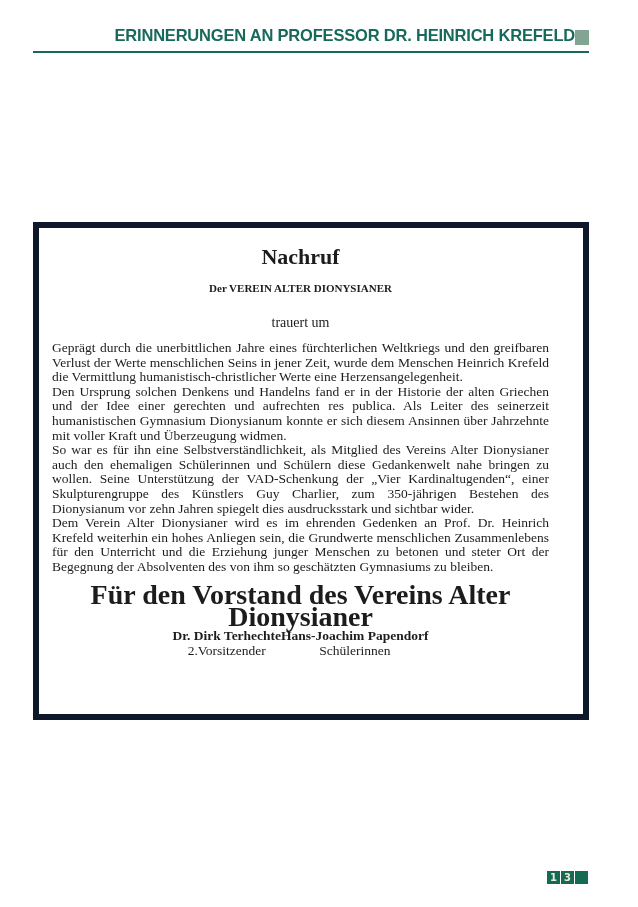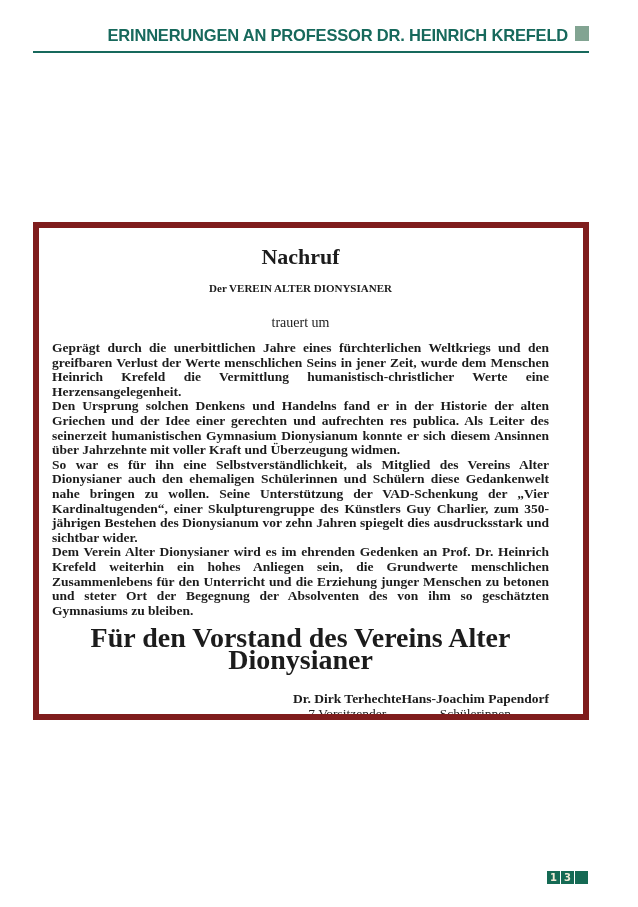--- a/index.html
+++ b/index.html
@@ -13,23 +13,22 @@
     overflow: hidden;
     font-family: "Liberation Serif", serif;
     color: #1c1c1c;
   }
 
   
   .header-row {
     position: absolute;
     top: 26px; left: 33px; right: 49px;
     display: flex;
-    align-items: flex-start;
+    align-items: flex-end;
     justify-content: flex-end;
-    gap: 7px;
   }
   .header-title {
     font-family: "Liberation Sans", sans-serif;
     font-weight: bold;
     font-size: 16.5px;
     letter-spacing: -0.2px;
     color: #17695c;
     white-space: nowrap;
   }
   .header-square {
@@ -42,21 +41,21 @@
     top: 51px; left: 33px; right: 49px;
     height: 2px;
     background: #17695c;
   }
 
   
   .obit-box {
     position: absolute;
     top: 222px; left: 33px;
     width: 556px; height: 498px;
-    border: 6px solid #7f1d1d;
+    border: 6px solid #0f172a;
     background: #ffffff;
     padding: 8px 34px 0 13px;
     text-align: center;
     overflow: hidden;
   }
   .obit-heading {
     font-size: 22px;
     font-weight: bold;
     line-height: 25px;
     margin: 8px 0 0 0;
@@ -80,33 +79,32 @@
   }
   .obit-body {
     margin-top: 11px;
     text-align: justify;
     font-size: 13.5px;
     line-height: 14.6px;
   }
   .obit-body p {
     margin: 0;
     hyphens: auto;
-    font-weight: bold;
     -webkit-hyphens: auto;
   }
   .obit-closing {
     font-size: 28px;
     font-weight: bold;
     line-height: 22px;
     margin-top: 9px;
   }
   .signatures {
-    margin-top: 20px;
+    margin-top: 0;
     display: flex;
-    justify-content: flex-end;
+    justify-content: center;
   }
   .sig-block { text-align: center; }
   .sig-name {
     font-size: 13.5px;
     font-weight: bold;
     line-height: 15px;
   }
   .sig-role {
     font-size: 13.5px;
     line-height: 15px;
@@ -152,21 +150,21 @@
       <p>Den Ursprung solchen Denkens und Handelns fand er in der Historie der alten Griechen und der Idee einer gerechten und aufrechten res publica. Als Leiter des seinerzeit humanistischen Gymnasium Dionysianum konnte er sich diesem Ansinnen über Jahrzehnte mit voller Kraft und Überzeugung widmen.</p>
       <p>So war es für ihn eine Selbstverständlichkeit, als Mitglied des Vereins Alter Dionysianer auch den ehemaligen Schülerinnen und Schülern diese Gedankenwelt nahe bringen zu wollen. Seine Unterstützung der VAD-Schenkung der „Vier Kardinaltugenden“, einer Skulpturengruppe des Künstlers Guy Charlier, zum 350-jährigen Bestehen des Dionysianum vor zehn Jahren spiegelt dies ausdrucksstark und sichtbar wider.</p>
       <p>Dem Verein Alter Dionysianer wird es im ehrenden Gedenken an Prof. Dr. Heinrich Krefeld weiterhin ein hohes Anliegen sein, die Grundwerte menschlichen Zusammenlebens für den Unterricht und die Erziehung junger Menschen zu betonen und steter Ort der Begegnung der Absolventen des von ihm so geschätzten Gymnasiums zu bleiben.</p>
     </div>
 
     <div class="obit-closing">Für den Vorstand des Vereins Alter Dionysianer</div>
 
     <div class="signatures">
       <div class="sig-block">
         <div class="sig-name">Dr. Dirk Terhechte</div>
-        <div class="sig-role">7.Vorsitzender</div>
+        <div class="sig-role">2.Vorsitzender</div>
       </div>
       <div class="sig-block">
         <div class="sig-name">Hans-Joachim Papendorf</div>
         <div class="sig-role">Schülerinnen</div>
       </div>
     </div>
   </div>
 
   <div class="page-footer">
     <span class="pg-sq">1</span>

